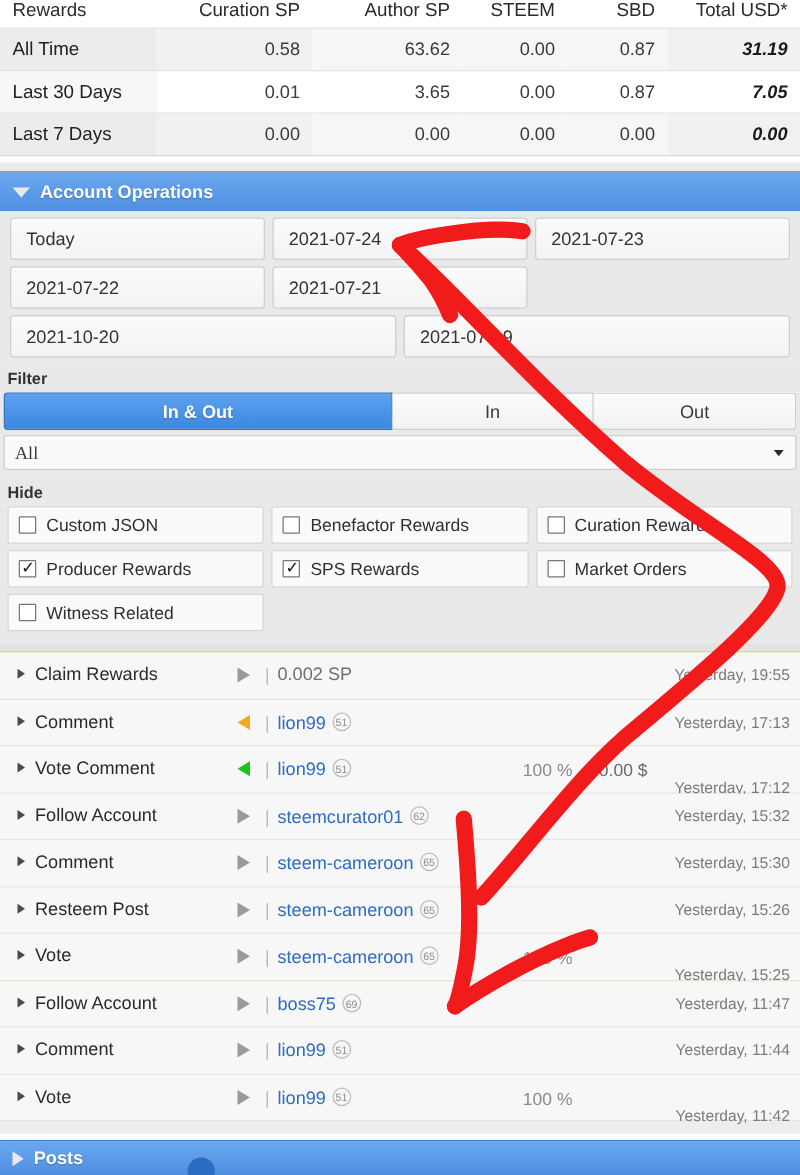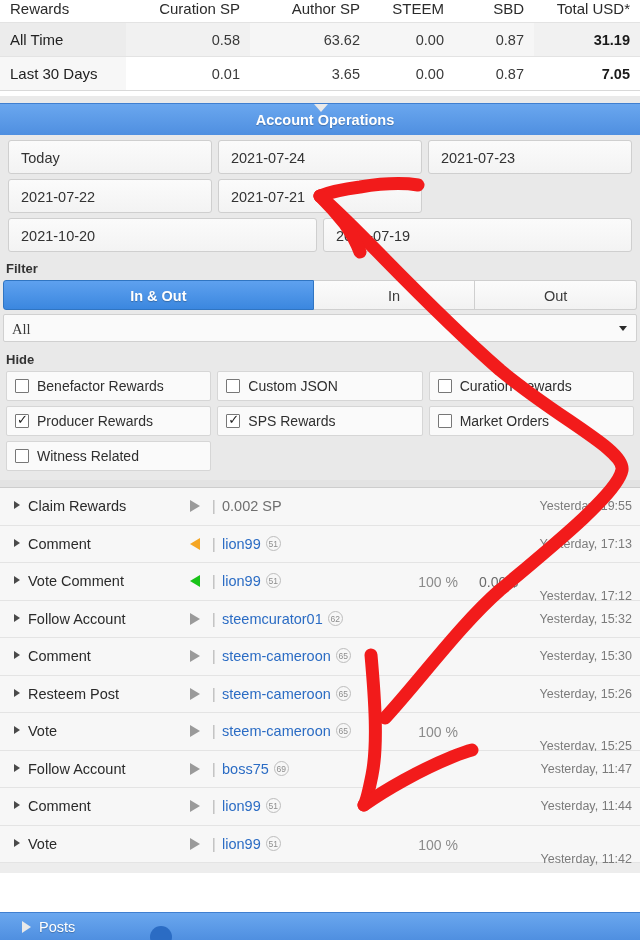--- a/index.html
+++ b/index.html
@@ -18,38 +18,37 @@
     text-align: right; padding: 0 10px 5px 10px;
     background: #ffffff; vertical-align: bottom; height: 22px;
   }
   .rewards-table th.first { text-align: left; }
   .rewards-table td {
     font-size: 14.5px; color: #3a3a3a; text-align: right;
     padding: 8px 10px; height: 33px;
     border-top: 1px solid #e3e3e3;
   }
   .rewards-table td.first { text-align: left; color: #222; font-size: 15px; }
-  .rewards-table td.total { font-weight: bold; color: #1a1a1a; }
+  .rewards-table td.total { font-weight: bold; color: #1a1a1a; font-style: italic; }
   .rewards-table tr.odd td { background: #f1f1f1; }
   .rewards-table tr.odd td.first { background: #ececec; }
   .rewards-table tr.even td { background: #ffffff; }
   .rewards-table tr.even td.first { background: #f7f7f7; }
   .rewards-table tr.odd td.cell-white { background: #f6f6f6; }
 
   .table-bottom-rule { height: 6px; background: #ffffff; border-top: 1px solid #d9d9d9; }
   .gap-strip { height: 7px; background: #eaeaea; }
 
   
   .section-header {
     height: 32px; display: flex; align-items: center;
     background: linear-gradient(to bottom, #6aa7ef 0%, #4f8fe0 100%);
     color: #ffffff; font-size: 14.5px; font-weight: bold;
     padding-left: 10px; border-top: 1px solid #3f7fd0;
     text-shadow: 0 1px 1px rgba(0,0,0,.25);
-    flex-direction: column;
   }
   .tri-down {
     width: 0; height: 0; margin-right: 8px;
     border-left: 7px solid transparent; border-right: 7px solid transparent;
     border-top: 8px solid #e9e9e9;
   }
 
   
   .panel { background: #e9e9e9; padding: 5px 5px 0 5px; }
   .date-grid { display: flex; flex-wrap: wrap; }
@@ -184,22 +183,22 @@
   .op-time {
     position: absolute; right: 8px; top: 11px;
     font-size: 12.5px; color: #7b7b7b;
   }
   .op-time.low { top: 26px; }
 
   
   .posts-bar {
     position: absolute; left: 0; right: 0; bottom: 0; height: 28px;
     background: linear-gradient(to bottom,#6aa7ef 0%, #4f8fe0 100%);
-    color: #ffffff; font-size: 14.5px; font-weight: normal;
-    display: flex; align-items: center; padding-left: 22px;
+    color: #ffffff; font-size: 14.5px; font-weight: bold;
+    display: flex; align-items: center; padding-left: 10px;
     border-top: 1px solid #3f7fd0;
     text-shadow: 0 1px 1px rgba(0,0,0,.25);
   }
   .tri-right {
     width: 0; height: 0; margin-right: 8px;
     border-top: 6px solid transparent; border-bottom: 6px solid transparent;
     border-left: 9px solid #e9e9e9;
   }
   .blue-dot {
     position: absolute; left: 150px; bottom: -8px;
@@ -239,20 +238,28 @@
         <td class="total">31.19</td>
       </tr>
       <tr class="even">
         <td class="first">Last 30 Days</td>
         <td>0.01</td>
         <td>3.65</td>
         <td>0.00</td>
         <td>0.87</td>
         <td class="total">7.05</td>
       </tr>
+      <tr class="odd">
+        <td class="first">Last 7 Days</td>
+        <td>0.00</td>
+        <td class="cell-white">0.00</td>
+        <td class="cell-white">0.00</td>
+        <td class="cell-white">0.00</td>
+        <td class="total">0.00</td>
+      </tr>
     </tbody>
   </table>
   <div class="table-bottom-rule"></div>
   <div class="gap-strip"></div>
 
   <div class="section-header">
     <span class="tri-down"></span>
     <span>Account Operations</span>
   </div>
 
@@ -278,25 +285,25 @@
     <div class="select-box">
       <span>All</span>
       <span class="caret"></span>
     </div>
   </div>
 
   <div class="hide-label">Hide</div>
   <div class="chk-grid" id="chk-grid">
       <div class="chk">
         <span class="box"></span>
+        <span>Custom JSON</span>
+      </div>
+      <div class="chk">
+        <span class="box"></span>
         <span>Benefactor Rewards</span>
-      </div>
-      <div class="chk">
-        <span class="box"></span>
-        <span>Custom JSON</span>
       </div>
       <div class="chk">
         <span class="box"></span>
         <span>Curation Rewards</span>
       </div>
       <div class="chk">
         <span class="box checked"></span>
         <span>Producer Rewards</span>
       </div>
       <div class="chk">

